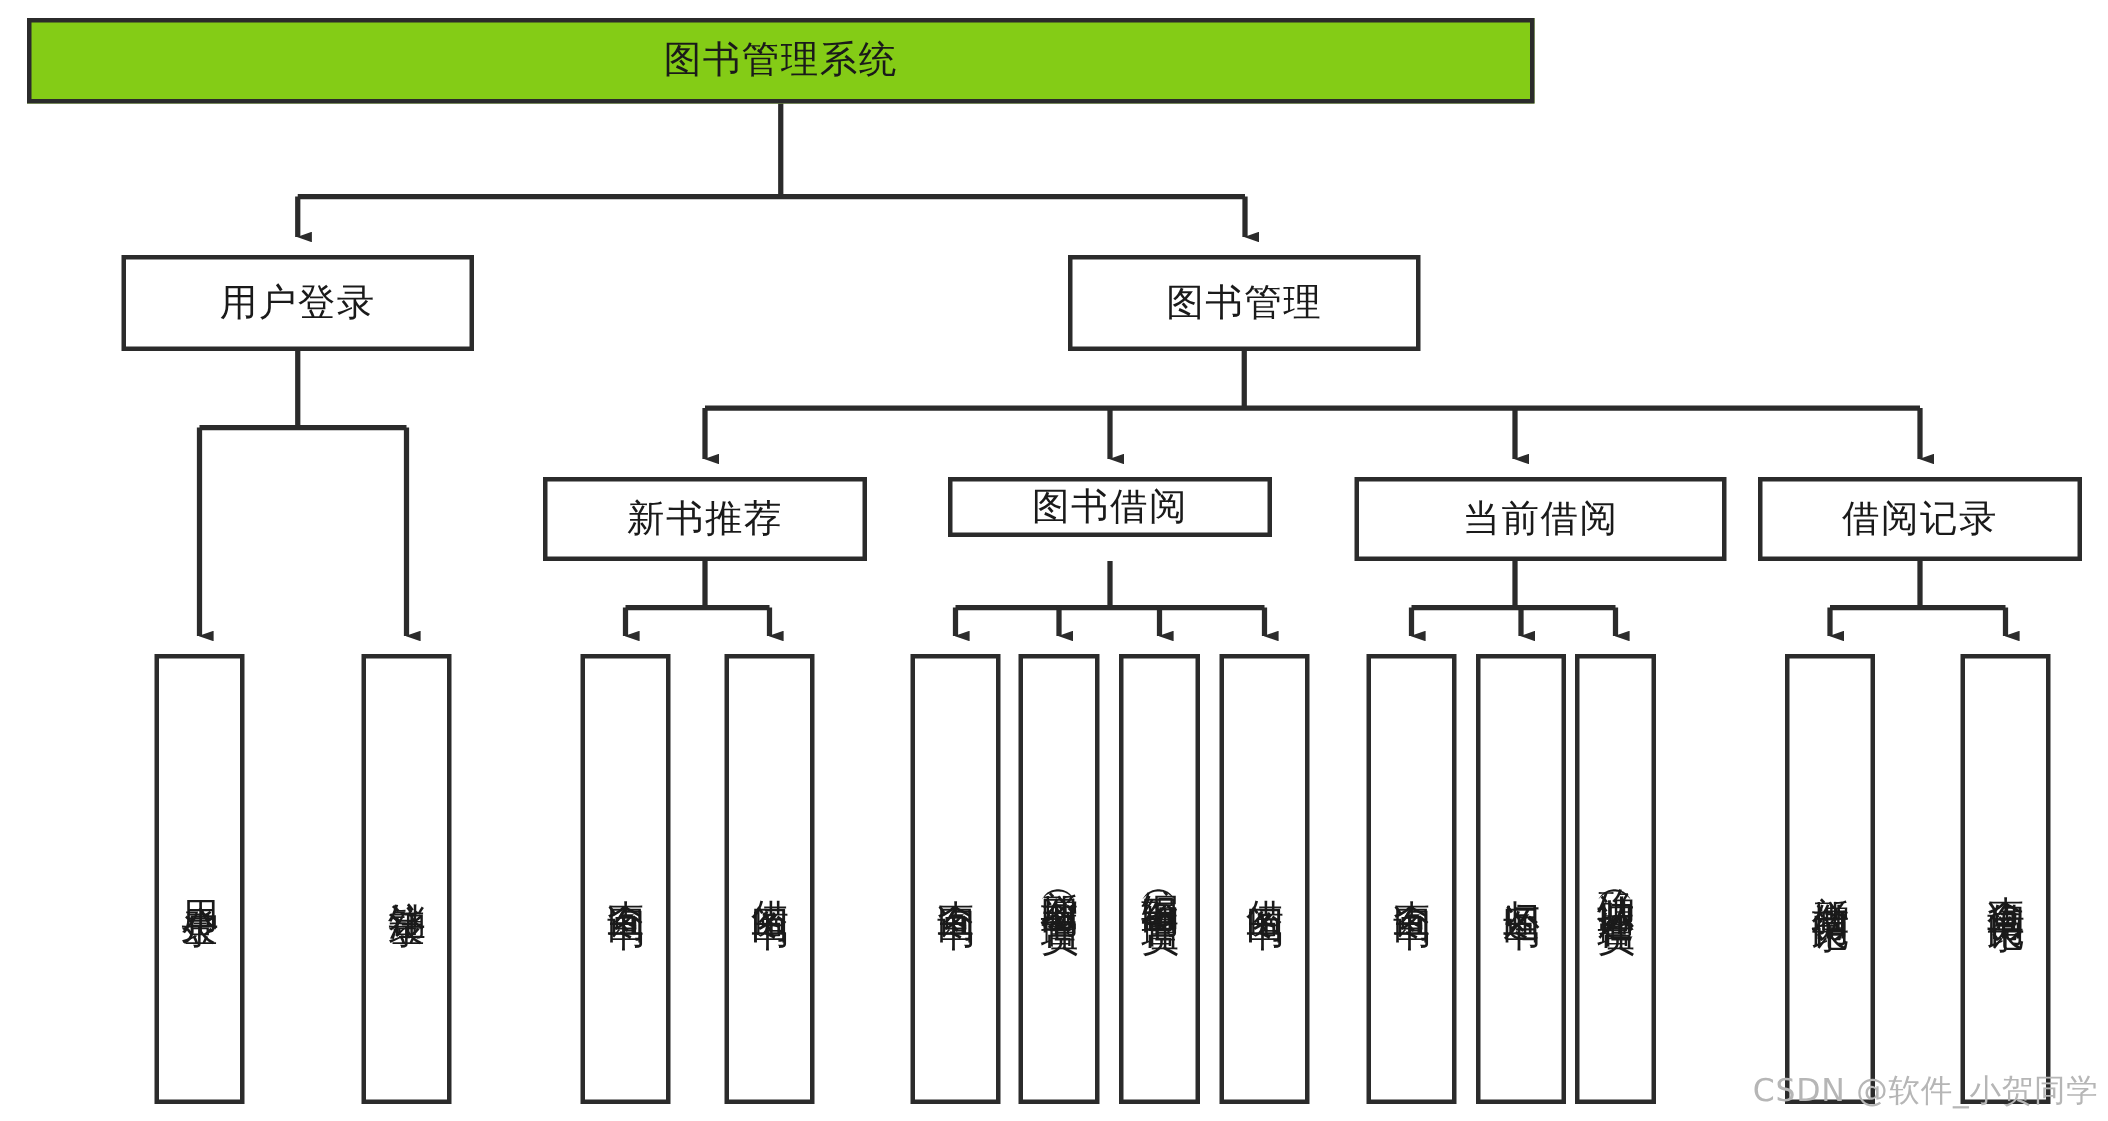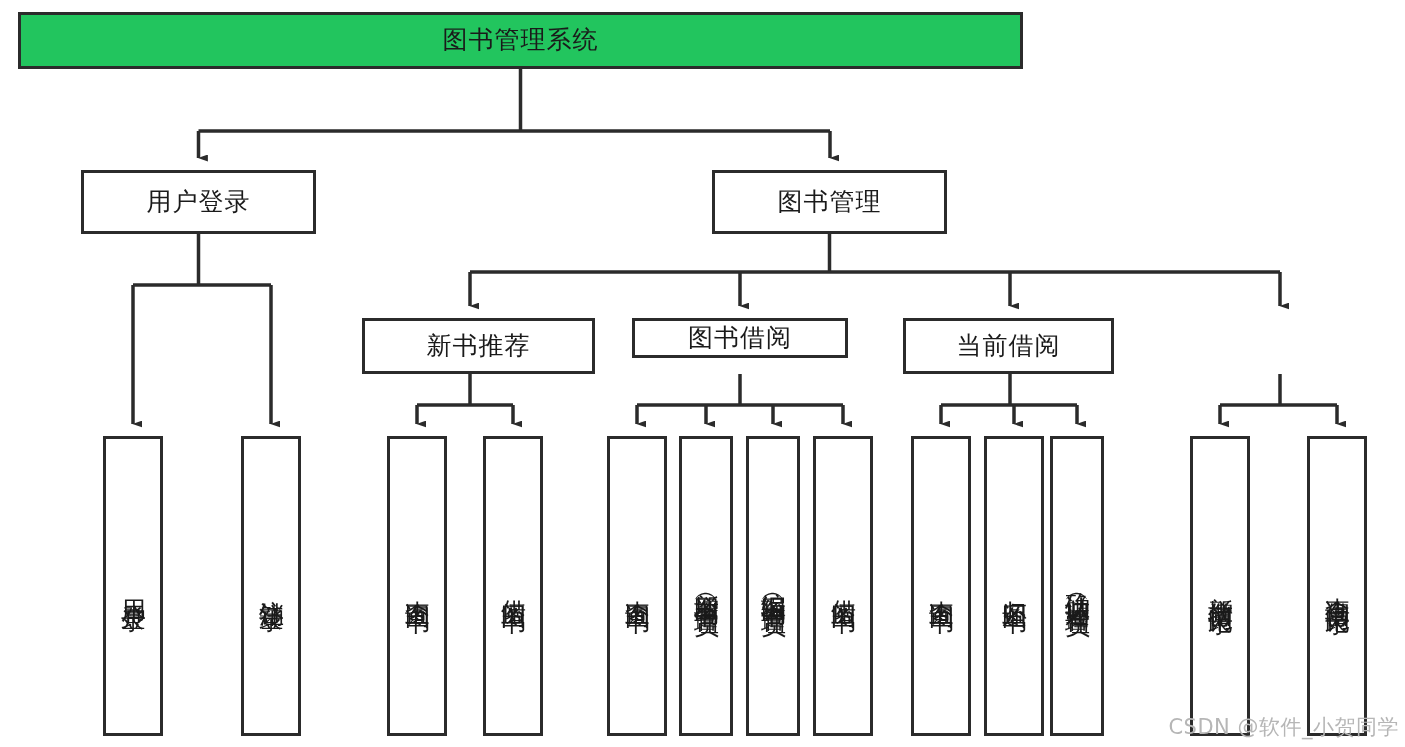--- a/index.html
+++ b/index.html
@@ -116,39 +116,42 @@
       <path d="M1014,405 L1014,424" marker-end="url(#arrowhead)"></path>
       <path d="M1077,405 L1077,424" marker-end="url(#arrowhead)"></path>
 
       <path d="M1280,374 L1280,405"></path>
       <path d="M1220,405 L1337,405"></path>
       <path d="M1220,405 L1220,424" marker-end="url(#arrowhead)"></path>
       <path d="M1337,405 L1337,424" marker-end="url(#arrowhead)"></path>
     </g>
   </svg>
 
-  <div class="node node-h" id="node-root" style="left: 18px; top: 12px; width: 1005px; height: 57px; border-color: rgb(43, 43, 43); background: #22c55e; color: rgb(26, 26, 26);">
+  <div class="node node-h" id="node-root" style="left: 18px; top: 12px; width: 1005px; height: 57px; border-color: rgb(43, 43, 43); background: #84cc16; color: rgb(26, 26, 26);">
     <span class="node-label">图书管理系统</span>
   </div>
 
   <div class="node node-h" id="node-l2-0" style="left: 81px; top: 170px; width: 235px; height: 64px; border-color: rgb(43, 43, 43); background: rgb(255, 255, 255); color: rgb(26, 26, 26);">
     <span class="node-label">用户登录</span>
   </div>
   <div class="node node-h" id="node-l2-1" style="left: 712px; top: 170px; width: 235px; height: 64px; border-color: rgb(43, 43, 43); background: rgb(255, 255, 255); color: rgb(26, 26, 26);">
     <span class="node-label">图书管理</span>
   </div>
 
-  <div class="node node-h" id="node-l3-0" style="left: 362px; top: 318px; width: 233px; height: 56px; border-color: rgb(43, 43, 43); background: rgb(255, 255, 255); color: rgb(26, 26, 26);">
+  <div class="node node-h" id="node-l3-0" style="left: 362px; top: 318px; width: 216px; height: 56px; border-color: rgb(43, 43, 43); background: rgb(255, 255, 255); color: rgb(26, 26, 26);">
     <span class="node-label">新书推荐</span>
   </div>
   <div class="node node-h" id="node-l3-1" style="left: 632px; top: 318px; width: 216px; height: 40px; border-color: rgb(43, 43, 43); background: rgb(255, 255, 255); color: rgb(26, 26, 26);">
     <span class="node-label">图书借阅</span>
   </div>
-  <div class="node node-h" id="node-l3-2" style="left: 903px; top: 318px; width: 211px; height: 56px; border-color: rgb(43, 43, 43); background: rgb(255, 255, 255); color: rgb(26, 26, 26);">
+  <div class="node node-h" id="node-l3-2" style="left: 903px; top: 318px; width: 248px; height: 56px; border-color: rgb(43, 43, 43); background: rgb(255, 255, 255); color: rgb(26, 26, 26);">
     <span class="node-label">当前借阅</span>
+  </div>
+  <div class="node node-h" id="node-l3-3" style="left: 1172px; top: 318px; width: 216px; height: 56px; border-color: rgb(43, 43, 43); background: rgb(255, 255, 255); color: rgb(26, 26, 26);">
+    <span class="node-label">借阅记录</span>
   </div>
 
   <div class="node node-v" id="node-leaf-0" style="left: 103px; top: 436px; width: 60px; height: 300px; border-color: rgb(43, 43, 43); background: rgb(255, 255, 255); color: rgb(26, 26, 26);">
     <span class="node-label">用户登录</span>
   </div>
   <div class="node node-v" id="node-leaf-1" style="left: 241px; top: 436px; width: 60px; height: 300px; border-color: rgb(43, 43, 43); background: rgb(255, 255, 255); color: rgb(26, 26, 26);">
     <span class="node-label">注销登录</span>
   </div>
   <div class="node node-v" id="node-leaf-2" style="left: 387px; top: 436px; width: 60px; height: 300px; border-color: rgb(43, 43, 43); background: rgb(255, 255, 255); color: rgb(26, 26, 26);">
     <span class="node-label">查询图书</span>

